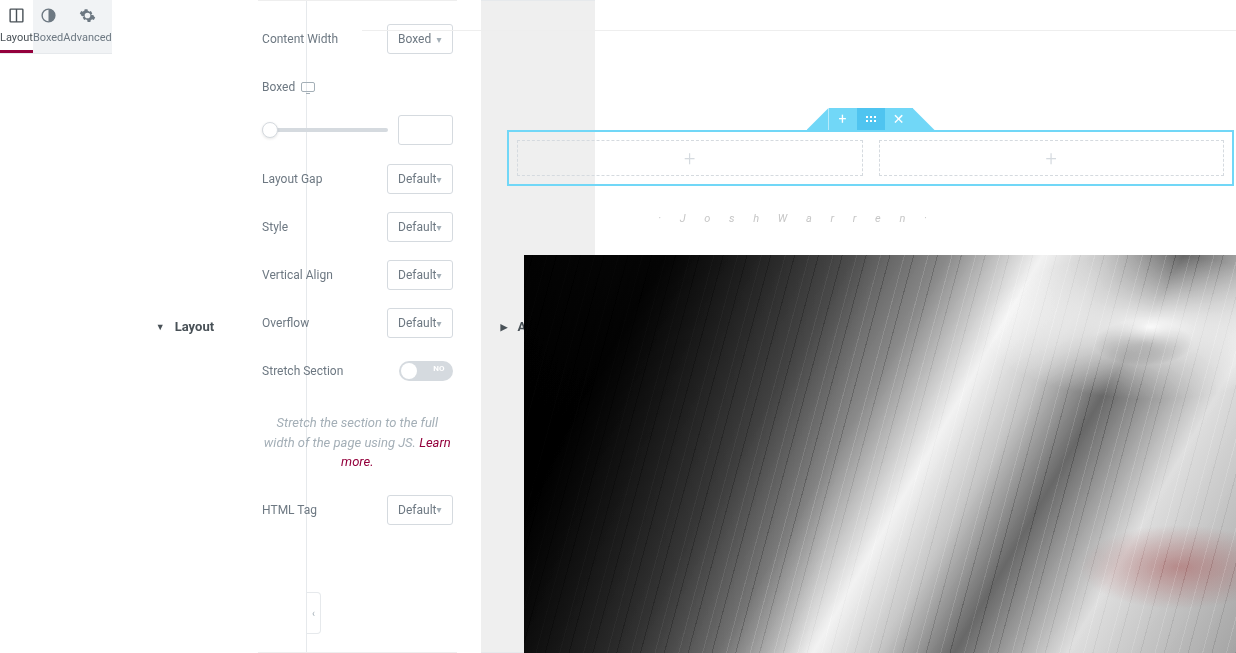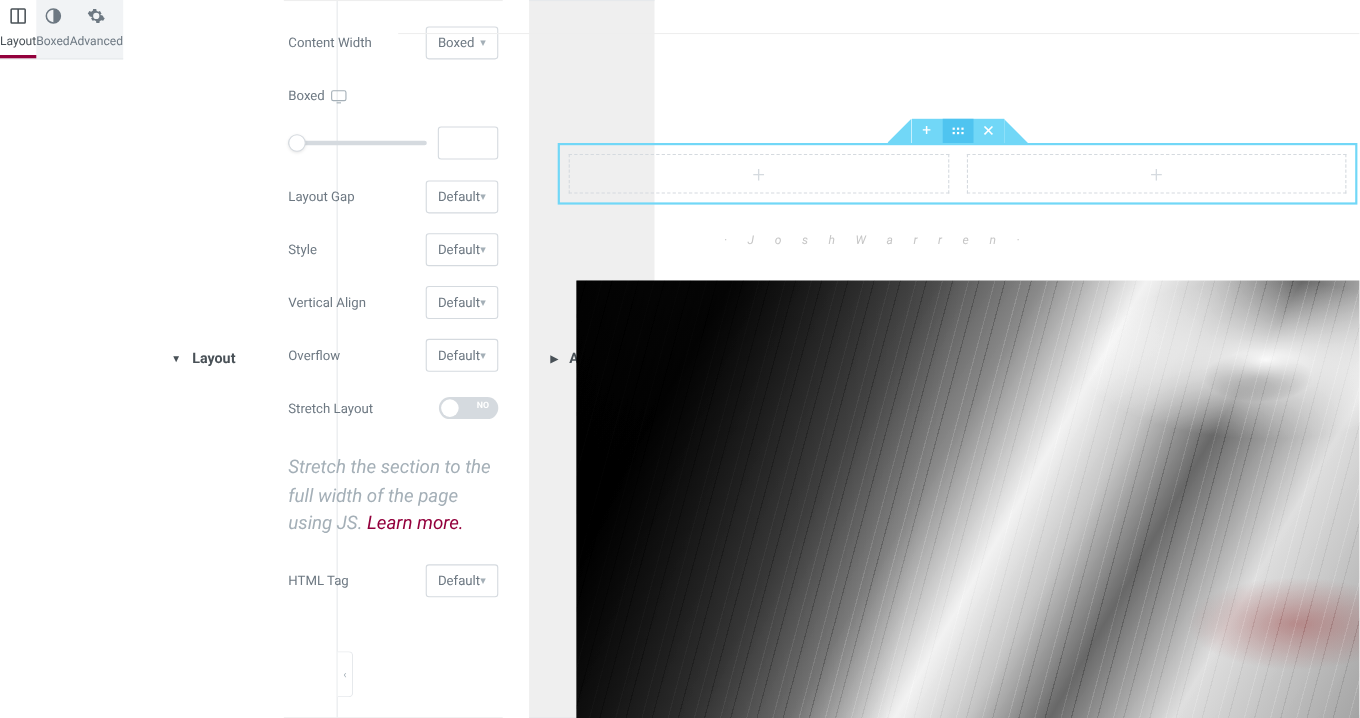--- a/index.html
+++ b/index.html
@@ -29,21 +29,21 @@
     
     .slider-area { display:flex; align-items:center; gap:10px; padding-bottom:6px;}
     .slider { flex:1; height: 4px; background: #d5dadf; border-radius: 2px; position: relative; }
     .slider-handle { width: 16px; height: 16px; background: #fff; border: 1px solid #d5dadf; border-radius: 50%; position: absolute; left: 0; top: -6px; cursor: pointer; box-shadow: 0 1px 3px rgba(0,0,0,0.1);}
     .numbox { width: 55px; height: 30px; border: 1px solid #d5dadf; border-radius: 3px; background:#fff;}
     
     .toggle { width: 54px; height: 20px; background: #d5dadf; border-radius: 10px; position: relative; cursor: pointer; }
     .toggle-label { position: absolute; right: 8px; top: 3px; font-size: 8px; color: #fff; font-weight:700;}
     .toggle-knob { width: 16px; height: 16px; background: #fff; border-radius: 50%; position: absolute; left: 2px; top: 2px; }
     
-    .hint { font-size: 17px; font-style: italic; color: #a4afb7; line-height: 1.5; margin-top: 22px; }
+    .hint { font-size: 13px; font-style: italic; color: #a4afb7; line-height: 1.5; margin-top: 22px; text-align: center; }
     .hint a { color: #93003c; text-decoration: none; }
     
     .desktop-icon { display:inline-block; width:14px; height:10px; border:1.5px solid #a4afb7; border-radius:2px; position:relative;}
     .desktop-icon:after{content:"";position:absolute;width:4px;height:1.5px;background:#a4afb7;bottom:-3px;left:4px;}
 
     .sidebar-collapse { position: absolute; top: 592px; left: 307px; width: 14px; height: 42px; background: #fff; border: 1px solid #e6e9ec; border-left:none; border-radius: 0 4px 4px 0; display: flex; align-items: center; justify-content: center; cursor: pointer; font-size: 10px; color: #a4afb7; }
     
     
     .canvas { flex: 1; position: relative; padding-top: 30px; padding-left: 50px; overflow:hidden;}
     .top-line { position:absolute; top:30px; left:55px; right:0; height:1px; background:#eee;}
@@ -166,21 +166,21 @@
         <div class="row-label">Overflow</div>
         <div class="row-control">
           <div class="select">
             <span>Default</span>
             <span class="chevron">▾</span>
           </div>
         </div>
       </div>
 
       <div class="row">
-        <div class="row-label" style="flex:1">Stretch Layout</div>
+        <div class="row-label" style="flex:1">Stretch Section</div>
         <div class="toggle">
           <span class="toggle-label">NO</span>
           <div class="toggle-knob"></div>
         </div>
       </div>
       <div class="hint">
         <span>Stretch the section to the full width of the page using JS. </span><a href="#">Learn more.</a>
       </div>
 
       <div class="row" style="margin-top:18px">

